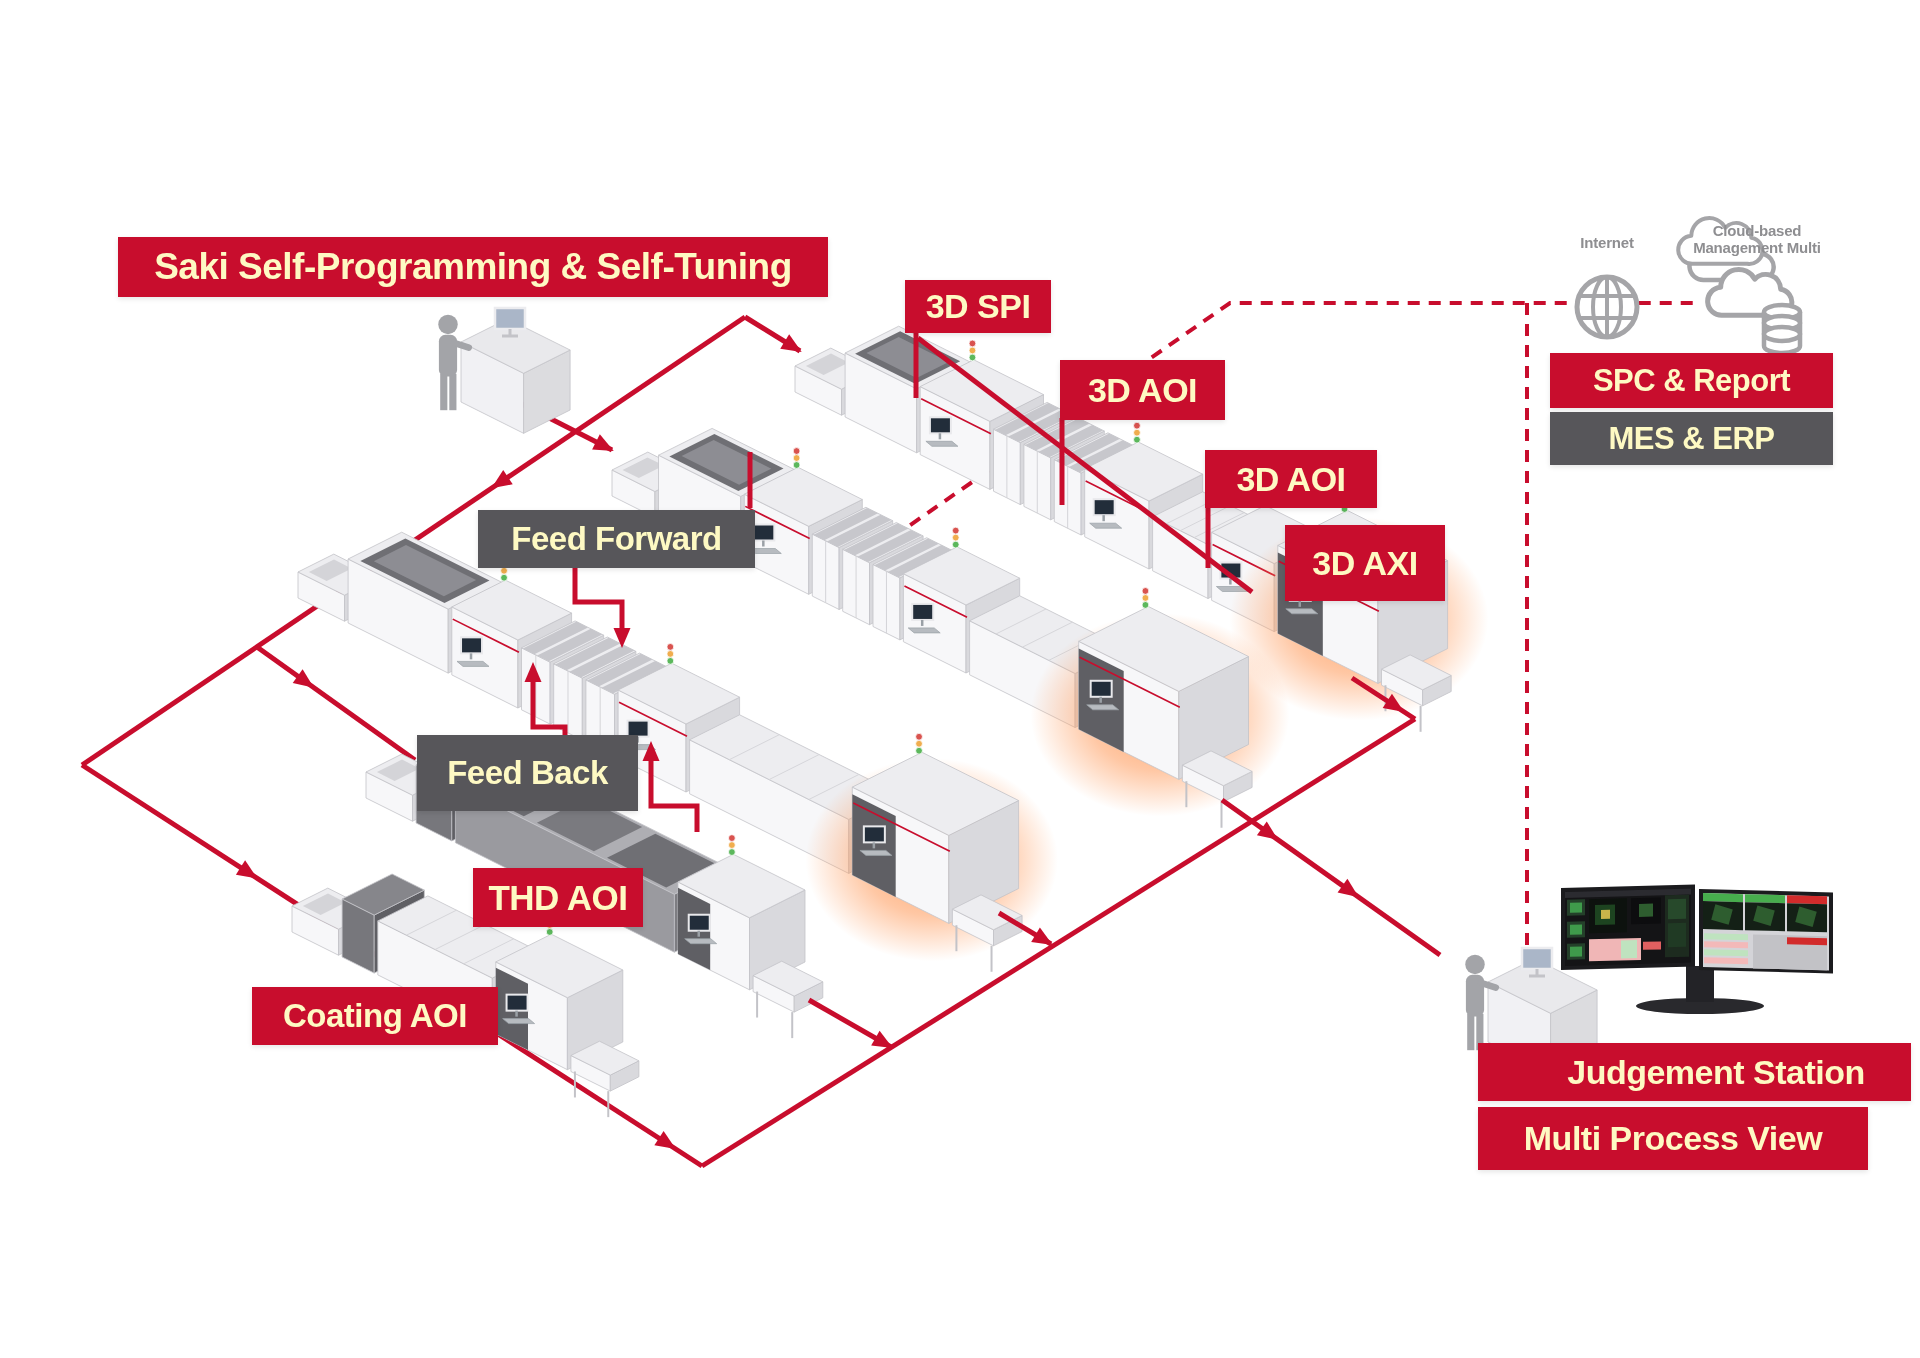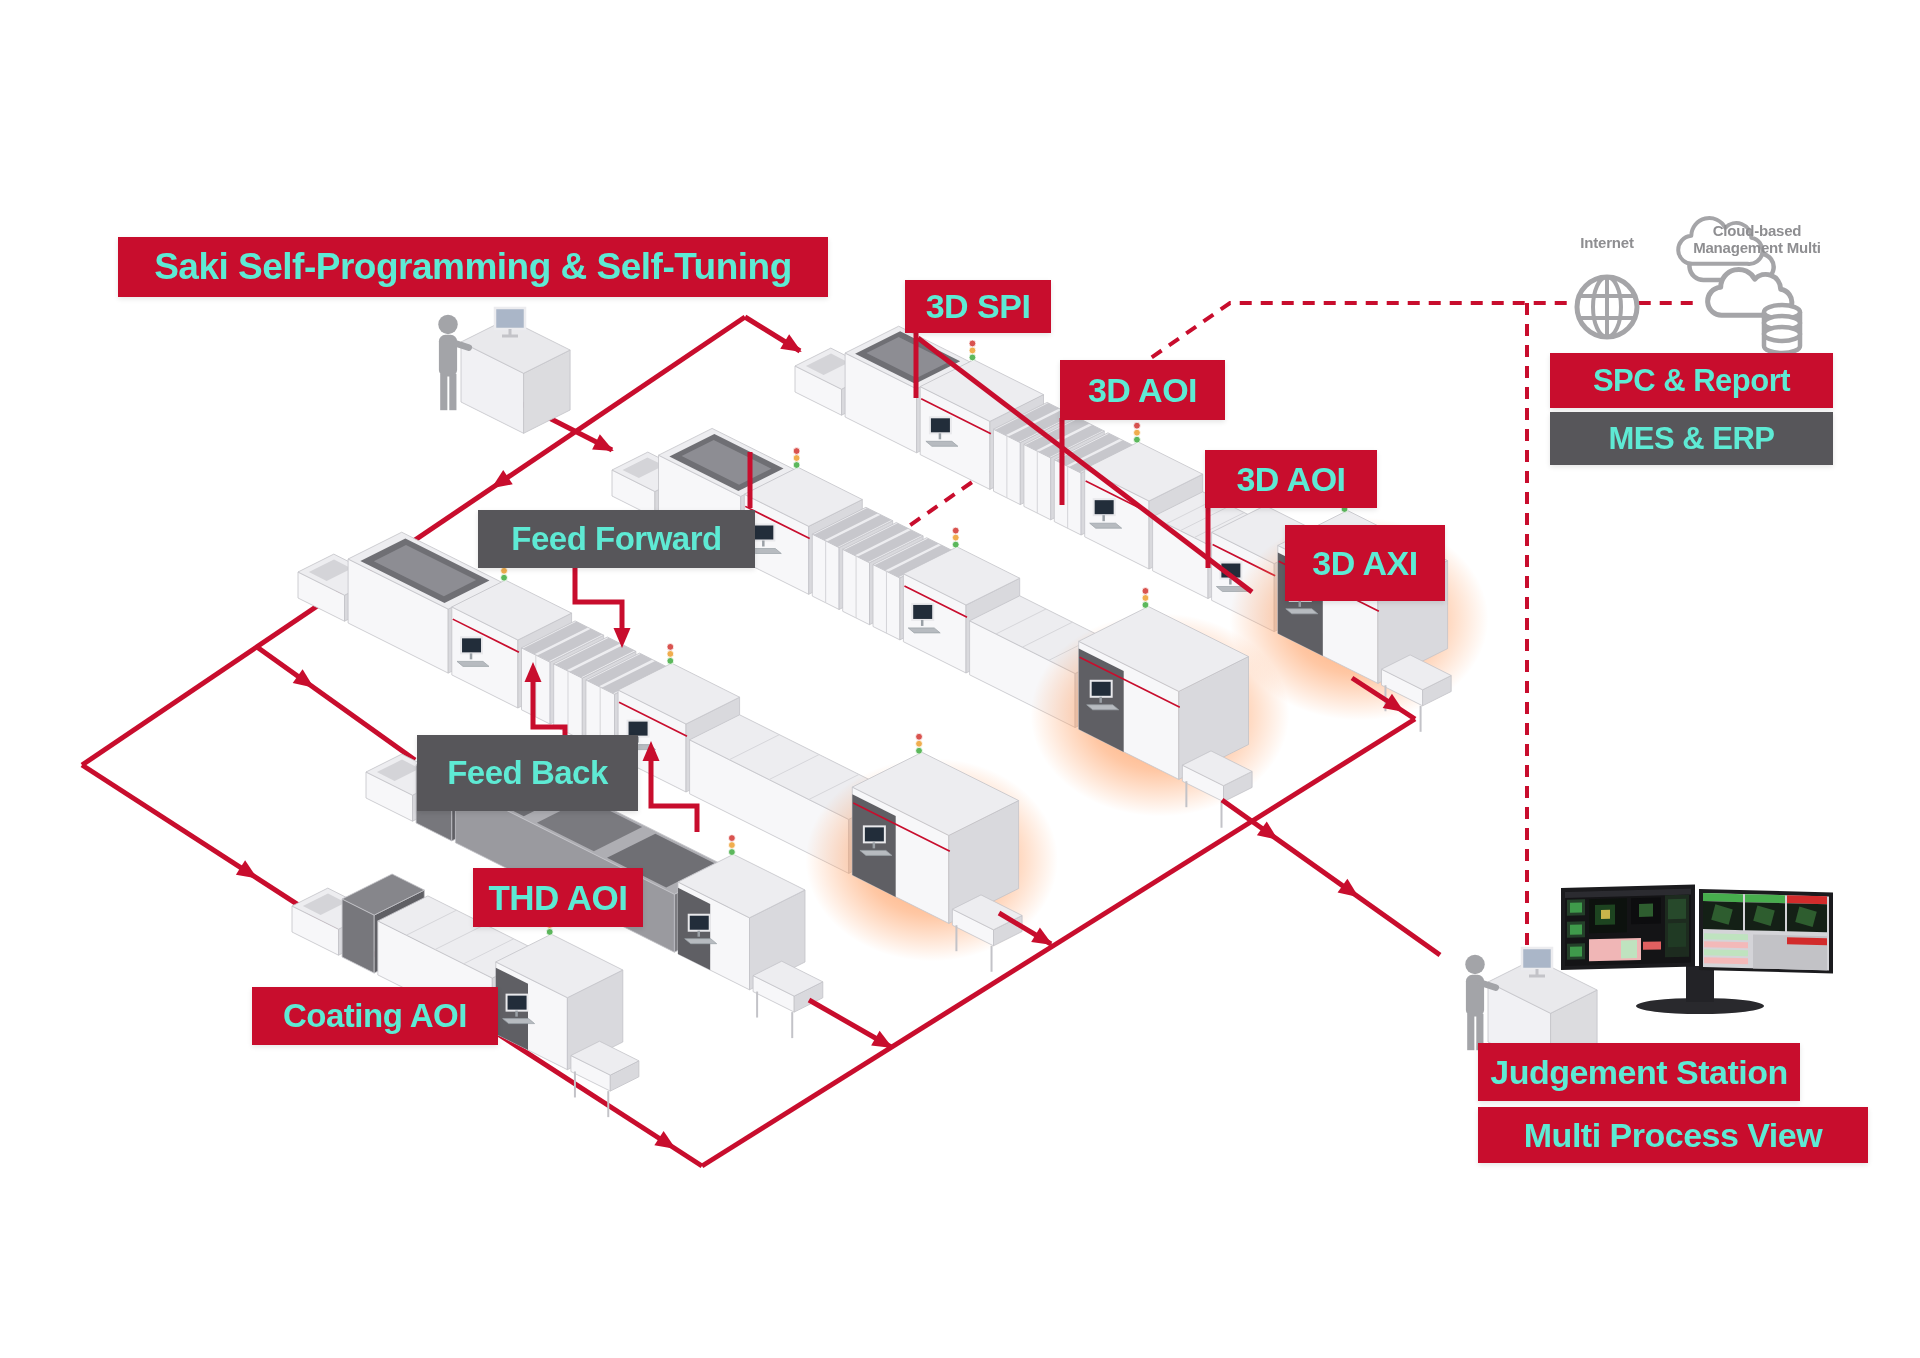--- a/index.html
+++ b/index.html
@@ -1,20 +1,20 @@
 <!DOCTYPE html>
 <html style="--red: #C80D2D; --gray: #57565A; --labelgray: #8E8E91;"><head>
 <meta charset="utf-8">
 <style>
   html,body{margin:0;padding:0;background:#ffffff;}
   .stage{position:relative;width:1920px;height:1358px;background:#ffffff;overflow:hidden;
          font-family:"Liberation Sans","DejaVu Sans",sans-serif;}
   #diagram{position:absolute;left:0;top:0;z-index:1;}
   .banner{position:absolute;z-index:5;display:flex;align-items:center;justify-content:center;
-          color:#5eead4;font-weight:bold;letter-spacing:-0.5px;white-space:nowrap;
+          color:#fef9c3;font-weight:bold;letter-spacing:-0.5px;white-space:nowrap;
           box-shadow:0 2px 5px rgba(0,0,0,0.10);}
   .red{background:var(--red);}
   .gray{background:var(--gray);}
   .small-label{position:absolute;z-index:5;color:var(--labelgray);font-weight:bold;
                text-align:center;line-height:1.15;font-size:15px;letter-spacing:-0.2px;}
 </style>
 </head>
 <body>
 
 <div class="stage">
@@ -570,24 +570,24 @@
     <span>Coating AOI</span>
   </div>
 
   <div class="banner red" style="left:1550px;top:353px;width:283px;height:55px;font-size:31px;">
     <span>SPC &amp; Report</span>
   </div>
   <div class="banner gray" style="left:1550px;top:412px;width:283px;height:53px;font-size:31px;">
     <span>MES &amp; ERP</span>
   </div>
 
-  <div class="banner red" style="left:1478px;top:1043px;width:322px;height:58px;font-size:34px;">
+  <div class="banner red" style="left:1478px;top:1043px;width:390px;height:58px;font-size:34px;padding-left:43px;">
     <span>Judgement Station</span>
   </div>
-  <div class="banner red" style="left:1478px;top:1107px;width:390px;height:56px;font-size:34px;">
+  <div class="banner red" style="left:1478px;top:1107px;width:390px;height:63px;font-size:34px;">
     <span>Multi Process View</span>
   </div>
 
   <div class="small-label" style="left:1558px;top:234px;width:98px;">
     <span>Internet</span>
   </div>
   <div class="small-label" style="left:1662px;top:222px;width:190px;">
     <div>Cloud-based</div>
     <div>Management Multi</div>
   </div>

